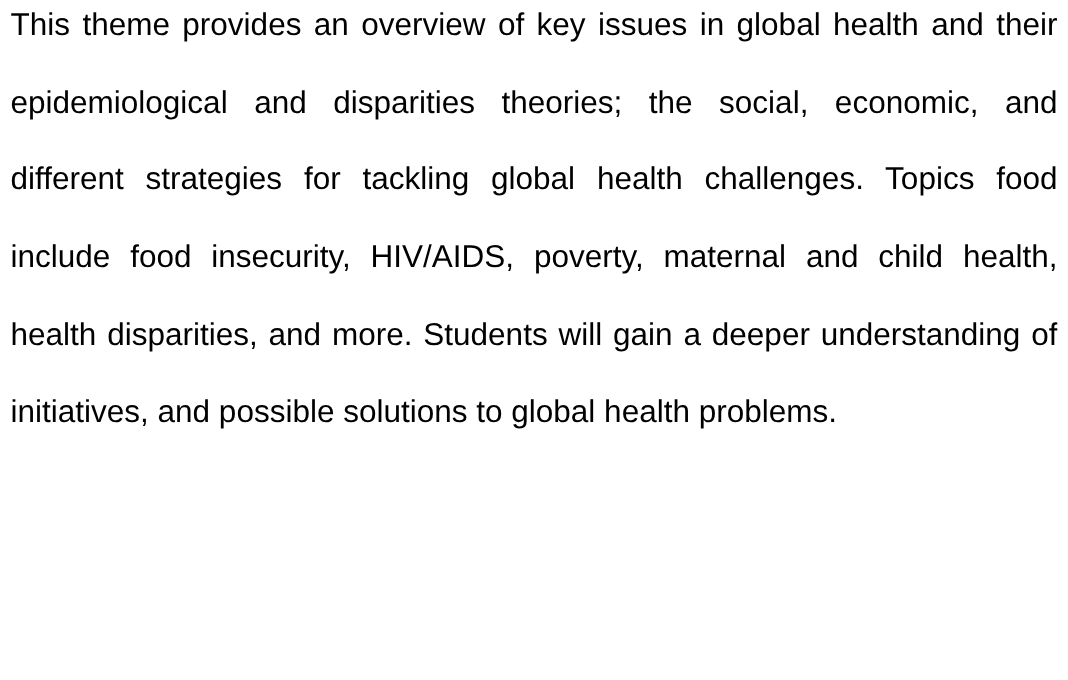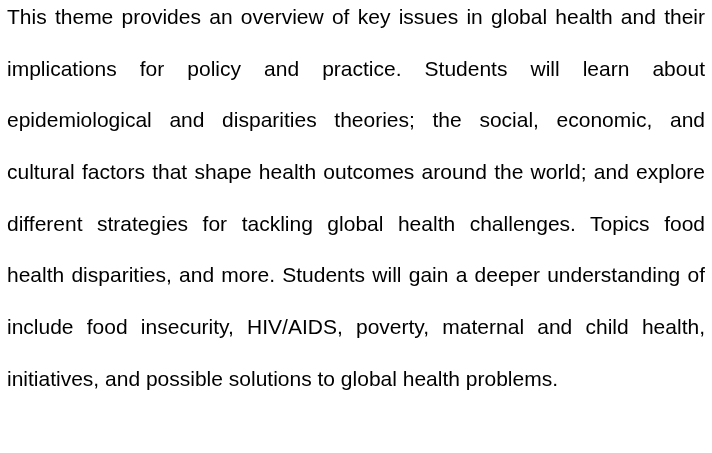--- a/index.html
+++ b/index.html
@@ -38,20 +38,18 @@
   .last-line {
     text-align: left;
     text-align-last: left;
   }
 </style>
 </head>
 <body>
 
 <div class="text-block">
   <div class="line justify-line">This theme provides an overview of key issues in global health and their</div>
-  <div class="line justify-line">implications for policy and practice. Students will learn about</div>
   <div class="line justify-line">epidemiological and disparities theories; the social, economic, and</div>
-  <div class="line justify-line">cultural factors that shape health outcomes around the world; and explore</div>
   <div class="line justify-line">different strategies for tackling global health challenges. Topics food</div>
+  <div class="line justify-line">include food insecurity, HIV/AIDS, poverty, maternal and child health,</div>
   <div class="line justify-line">health disparities, and more. Students will gain a deeper understanding of</div>
-  <div class="line justify-line">include food insecurity, HIV/AIDS, poverty, maternal and child health,</div>
   <div class="line last-line">initiatives, and possible solutions to global health problems.</div>
 </div>
 
 </body></html>

